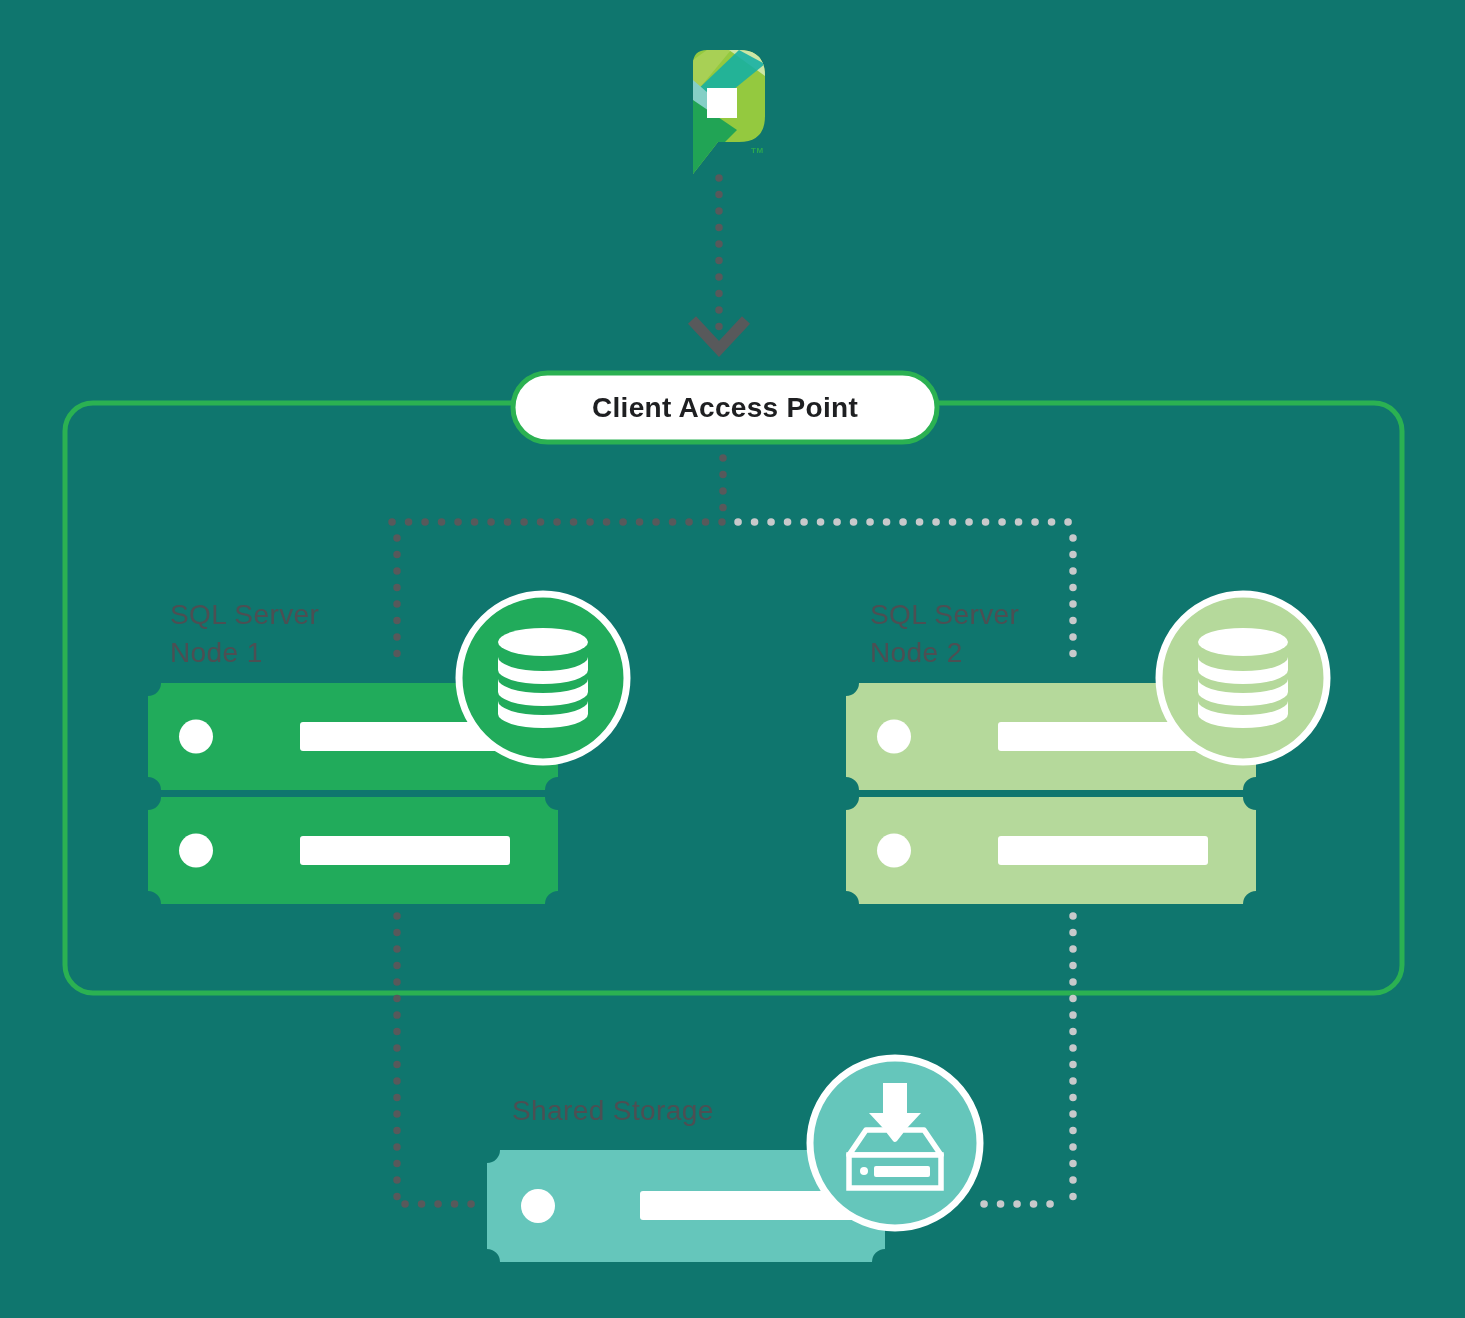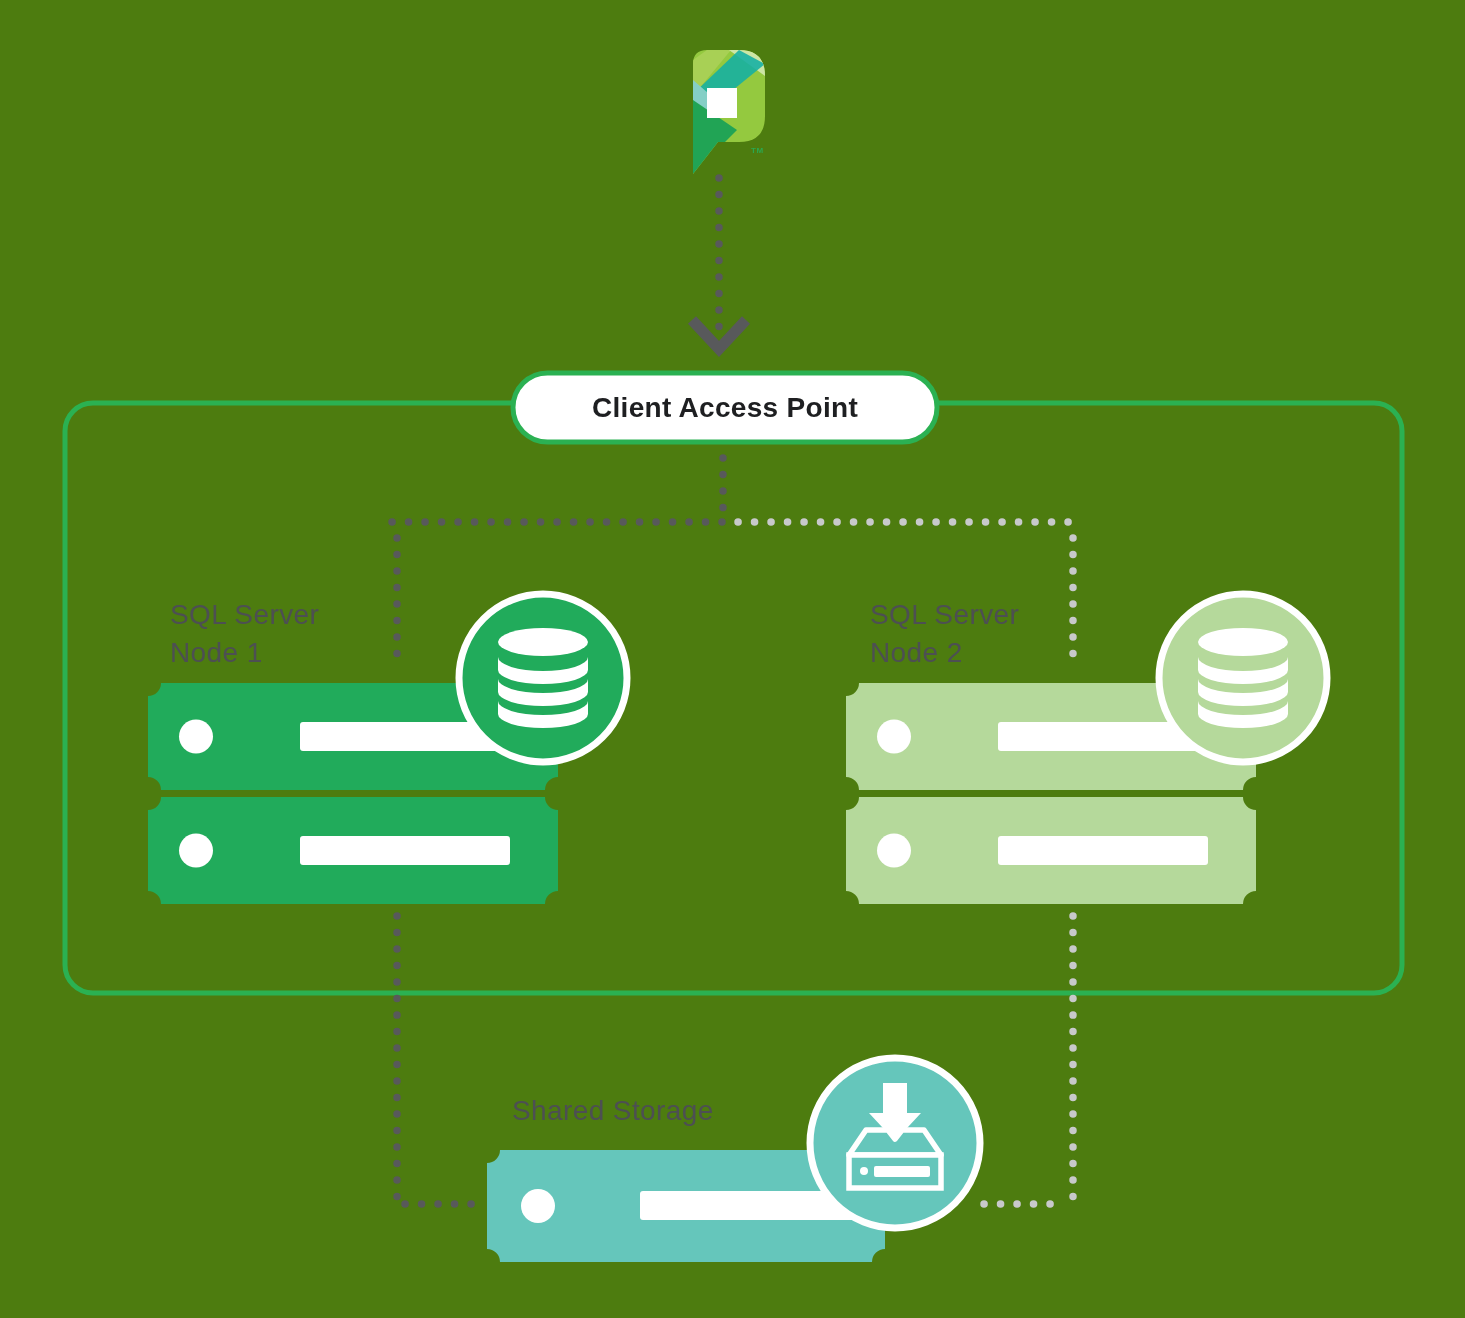--- a/index.html
+++ b/index.html
@@ -1,16 +1,16 @@
 <!DOCTYPE html>
 <html><head>
 <meta charset="utf-8">
 <style>
   html,body{margin:0;padding:0;background:#ffffff;}
-  .canvas{position:relative;width:1465px;height:1318px;background:#4d7c0f;overflow:hidden;
+  .canvas{position:relative;width:1465px;height:1318px;background:#0f766e;overflow:hidden;
           font-family:"Liberation Sans", sans-serif;}
   svg text{font-family:"Liberation Sans", sans-serif;}
   .node-label{fill:#4D4F53;font-size:28px;font-weight:400;letter-spacing:0.4px;}
   .cap-label{fill:#1E1F21;font-size:28px;font-weight:700;letter-spacing:0.3px;text-anchor:middle;}
   .boundary{fill:none;stroke:#2BB152;stroke-width:5;}
   .pill{fill:#ffffff;stroke:#2BB152;stroke-width:5;}
   .dots{fill:none;stroke-width:7.5;stroke-linecap:round;stroke-dasharray:0.1 16.4;}
   .dots-dark{stroke:#58595B;}
   .dots-light{stroke:#C8C9CB;}
   .arrowhead{fill:none;stroke:#58595B;stroke-width:11;stroke-linejoin:miter;}

